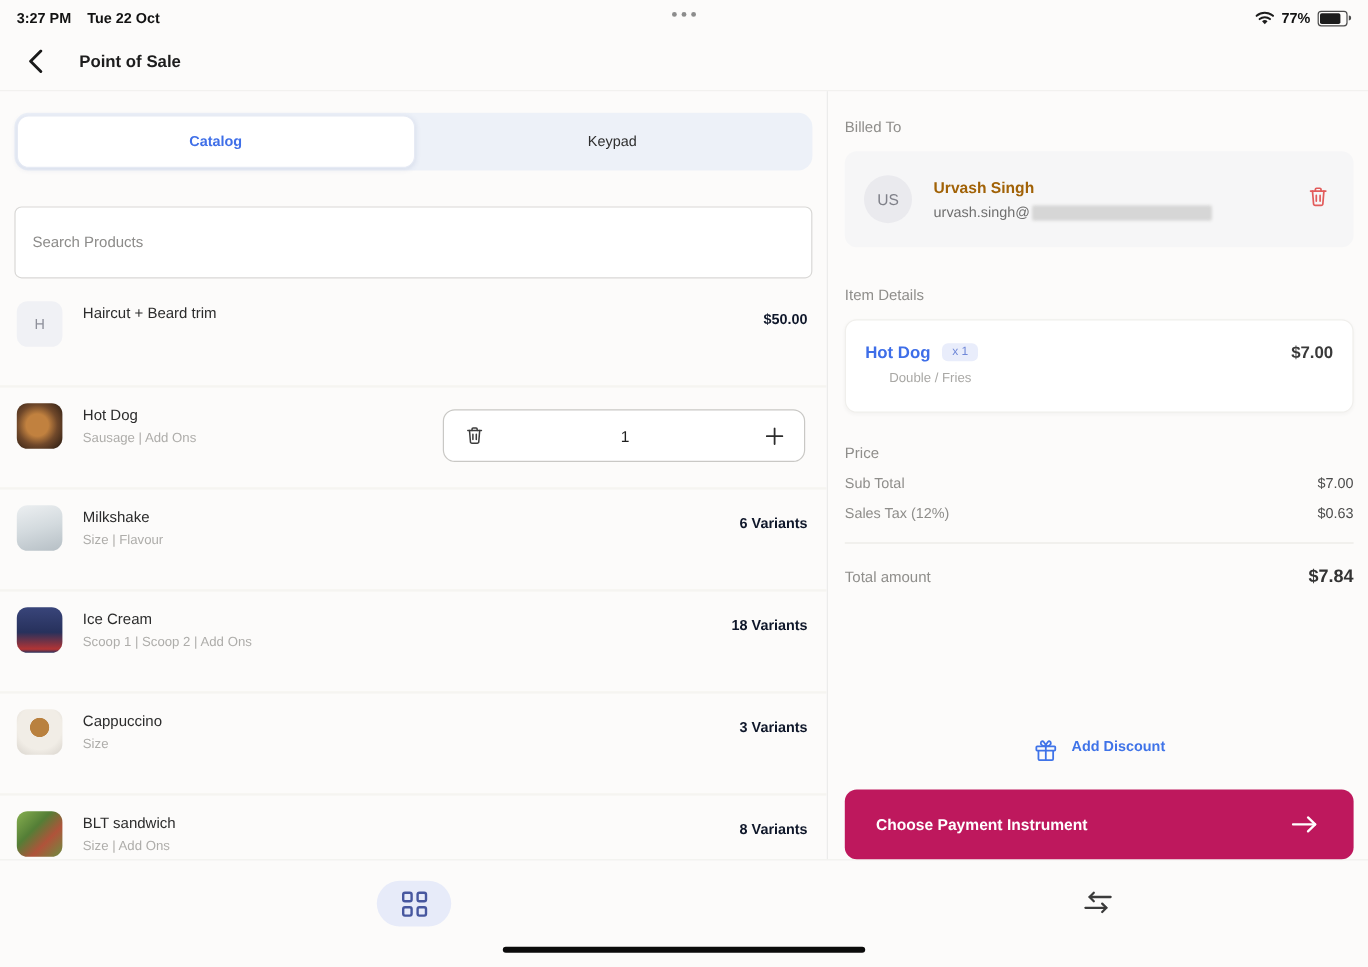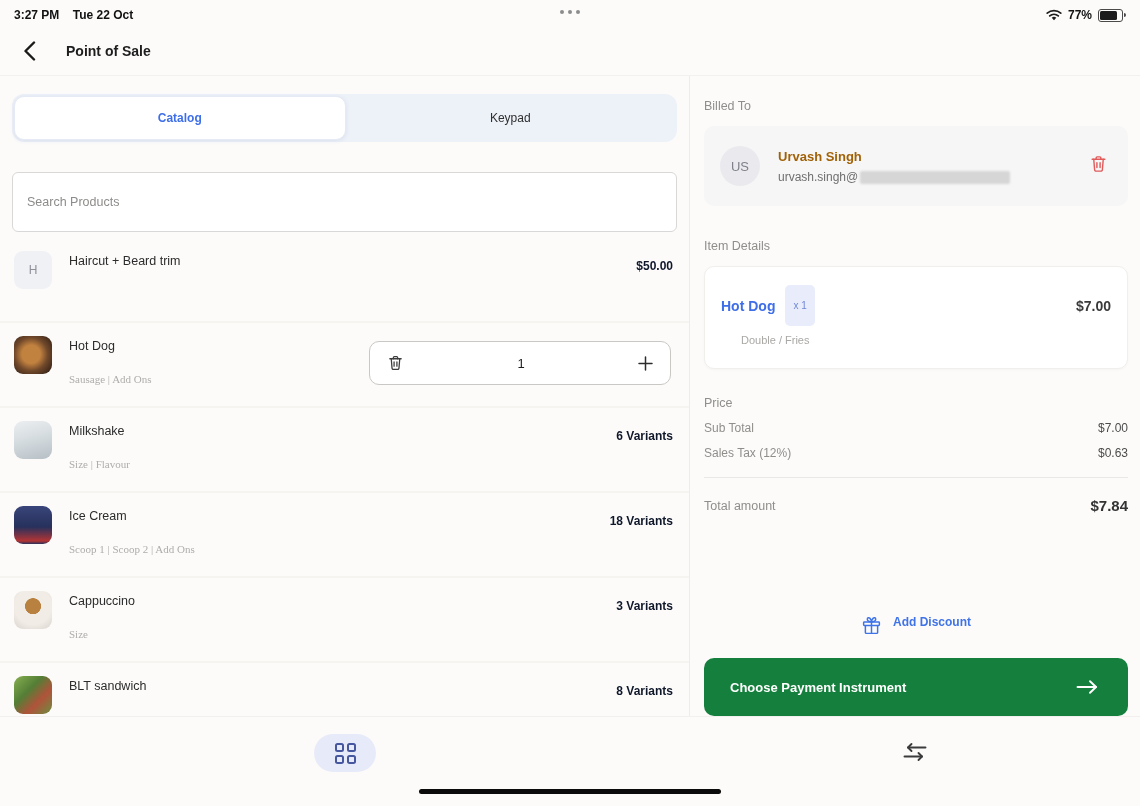--- a/index.html
+++ b/index.html
@@ -49,21 +49,21 @@
         display:flex;align-items:flex-start;position:relative;cursor:pointer;}
   .thumb{width:38px;height:38px;border-radius:9px;flex:none;}
   .initial-thumb{background:#f0f1f5;color:#8e909a;display:flex;align-items:center;justify-content:center;font-size:12px;}
   .t-hotdog{background:radial-gradient(circle at 45% 48%,#c1813f 0 32%,#70482a 58%,#241811 100%);}
   .t-milkshake{background:linear-gradient(165deg,#eceff1 0%,#d3dade 50%,#b6bfc5 100%);}
   .t-icecream{background:linear-gradient(180deg,#39457a 0%,#27315c 55%,#b33434 92%,#27315c 100%);}
   .t-cappuccino{background:radial-gradient(circle at 50% 40%,#b9813f 0 26%,#f1ede6 28% 62%,#d8d3cc 100%);}
   .t-blt{background:linear-gradient(135deg,#87b050 0%,#547e36 38%,#b0533a 66%,#6c8e40 100%);}
   .pinfo{margin-left:17px;padding-top:3px;}
   .pname{font-size:12.5px;color:#2c2c2c;}
-  .psub{font-size:11px;color:#aeadaa;margin-top:20px;font-family:Liberation Serif, serif;}
+  .psub{font-size:11px;color:#aeadaa;margin-top:6px;}
   .pright{margin-left:auto;font-size:12px;font-weight:700;color:#0f172a;padding-top:8px;}
   .stepper{position:absolute;right:18px;top:18px;width:302px;height:44px;background:#fff;
            border:1.5px solid #c9c8c5;border-radius:10px;display:flex;align-items:center;
            justify-content:space-between;padding:0 17px;box-sizing:border-box;}
   .stepper .qty{font-size:13px;color:#1f1f1f;}
   .icon-btn{display:flex;align-items:center;justify-content:center;cursor:pointer;color:#3d3d3d;}
 
   
   .section-label{font-size:12.5px;color:#8f8e8b;}
   .cust-card{margin-top:13px;height:80px;background:#f6f6f7;border-radius:10px;display:flex;
@@ -74,35 +74,35 @@
   .cust-name{font-size:13px;font-weight:700;color:#a16207;}
   .cust-email{display:flex;align-items:flex-end;margin-top:6px;font-size:12px;color:#6f6f6f;}
   .redacted{width:150px;height:13px;background:#d6d6d6;border-radius:2px;margin-left:2px;filter:blur(1.2px);}
   .cust-trash{margin-left:auto;color:#e25b5b;}
 
   .item-label{margin-top:33px;}
   .item-card{margin-top:13px;background:#fff;border:1px solid #f0efec;border-radius:10px;
              padding:18px 16px 22px;box-shadow:0 1px 3px rgba(0,0,0,.03);cursor:pointer;}
   .item-top{display:flex;align-items:center;}
   .item-name{font-size:14px;font-weight:700;color:#3e6ee8;}
-  .qty-badge{margin-left:10px;background:#e9edfb;color:#7088d8;font-size:10px;padding:15px 8px;border-radius:5px;}
+  .qty-badge{margin-left:10px;background:#e9edfb;color:#7088d8;font-size:10px;padding:2px 8px;border-radius:5px;}
   .item-price{margin-left:auto;font-size:14px;font-weight:700;color:#3a3a3a;}
   .item-variant{margin-top:8px;font-size:11px;color:#a9a8a5;margin-left:20px;}
 
   .price-block{margin-top:27px;}
   .price-row{display:flex;justify-content:space-between;margin-top:11px;font-size:12px;color:#8f8e8b;}
   .price-row .val{color:#4c4c4c;}
   .price-divider{border-top:1px solid #e9e8e5;margin-top:17px;}
   .total-row{display:flex;justify-content:space-between;align-items:center;margin-top:19px;}
   .total-val{font-size:15px;font-weight:700;color:#333;}
 
   .spacer{flex:1;}
   .discount{display:flex;justify-content:center;gap:11px;color:#3f73e8;cursor:pointer;}
   .discount-label{font-size:12px;font-weight:700;}
-  .pay-btn{margin:22px 0 0;height:58px;background:#15803d;border:none;border-radius:10px;display:flex;
+  .pay-btn{margin:22px 0 0;height:58px;background:#be185d;border:none;border-radius:10px;display:flex;
            align-items:center;padding:0 30px 0 26px;color:#fff;cursor:pointer;width:100%;font-family:inherit;}
   .pay-label{font-size:13px;font-weight:700;}
   .pay-arrow{margin-left:auto;display:flex;}
 
   
   .footer{height:91px;border-top:1px solid #f1f0ee;display:flex;}
   .f-left{width:690px;display:flex;justify-content:center;align-items:flex-start;padding-top:17px;box-sizing:border-box;}
   .f-right{flex:1;display:flex;justify-content:center;align-items:flex-start;padding-top:25px;}
   .grid-pill{width:62px;height:38px;background:#e7ebf9;border-radius:19px;display:flex;
              align-items:center;justify-content:center;cursor:pointer;}

